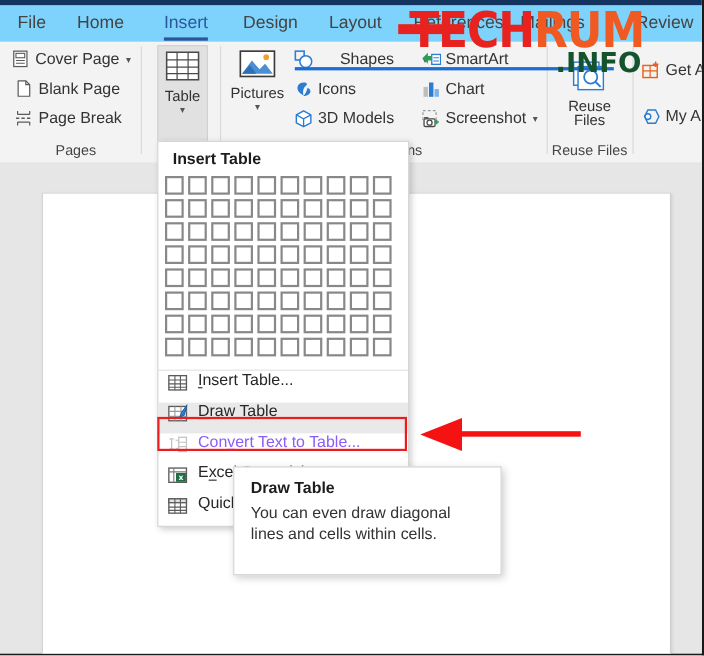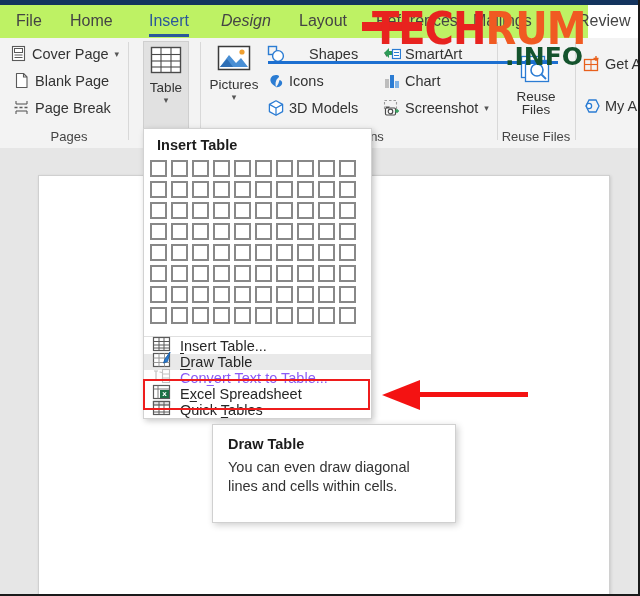--- a/index.html
+++ b/index.html
@@ -22,22 +22,22 @@
   
   .titlestrip {
     position: absolute; left: 0; top: 0;
     width: 640px; height: 5px;
     background: #13345e;
   }
 
   
   .tabbar {
     position: absolute; left: 0; top: 5px;
-    width: 588px; height: 33px;
-    background: #bef264;
+    width: 640px; height: 33px;
+    background: #7dd3fc;
     border-bottom: 1px solid #e4e4e4;
   }
   .tab {
     position: absolute;
     top: 4px;
     font-size: 16px;
     color: #444444;
     white-space: nowrap;
     padding: 3px 6px 4px 6px;
     cursor: default;
@@ -195,22 +195,22 @@
     box-sizing: border-box;
     background: #ffffff;
   }
   .menu-sep {
     height: 1px; background: #e0e0e0;
     margin: 2px 0 1px 0;
   }
   .mi {
     position: relative;
     display: flex;
-    align-items: flex-end;
-    height: 16px;
+    align-items: flex-start;
+    height: 28px;
     padding-left: 7px;
     font-size: 14.5px;
     color: #262626;
     cursor: default;
   }
   .mi .mic { width: 21px; height: 20px; flex: 0 0 21px; margin-right: 8px; display:block; }
   .mi.disabled { color: #8b5cf6; }
   .mi.selected {
     background: #e9e9e9;
   }
@@ -263,21 +263,21 @@
 <body>
 
 <div id="app">
 
   <div class="titlestrip"></div>
 
   <div class="tabbar">
     <div class="tab" style="left:10px;">File</div>
     <div class="tab" style="left:64px;">Home</div>
     <div class="tab active" style="left:143px;">Insert</div>
-    <div class="tab" style="left:215px;font-style:italic;">Design</div>
+    <div class="tab" style="left:215px;">Design</div>
     <div class="tab" style="left:293px;">Layout</div>
     <div class="tab" style="left:370px;">References</div>
     <div class="tab" style="left:467px;">Mailings</div>
     <div class="tab" style="left:572px;text-align:right;">Review</div>
   </div>
 
   <div class="ribbon">
 
     <div class="grp-sep" style="left:128px;"></div>
     <div class="grp-sep" style="left:200px;"></div>

